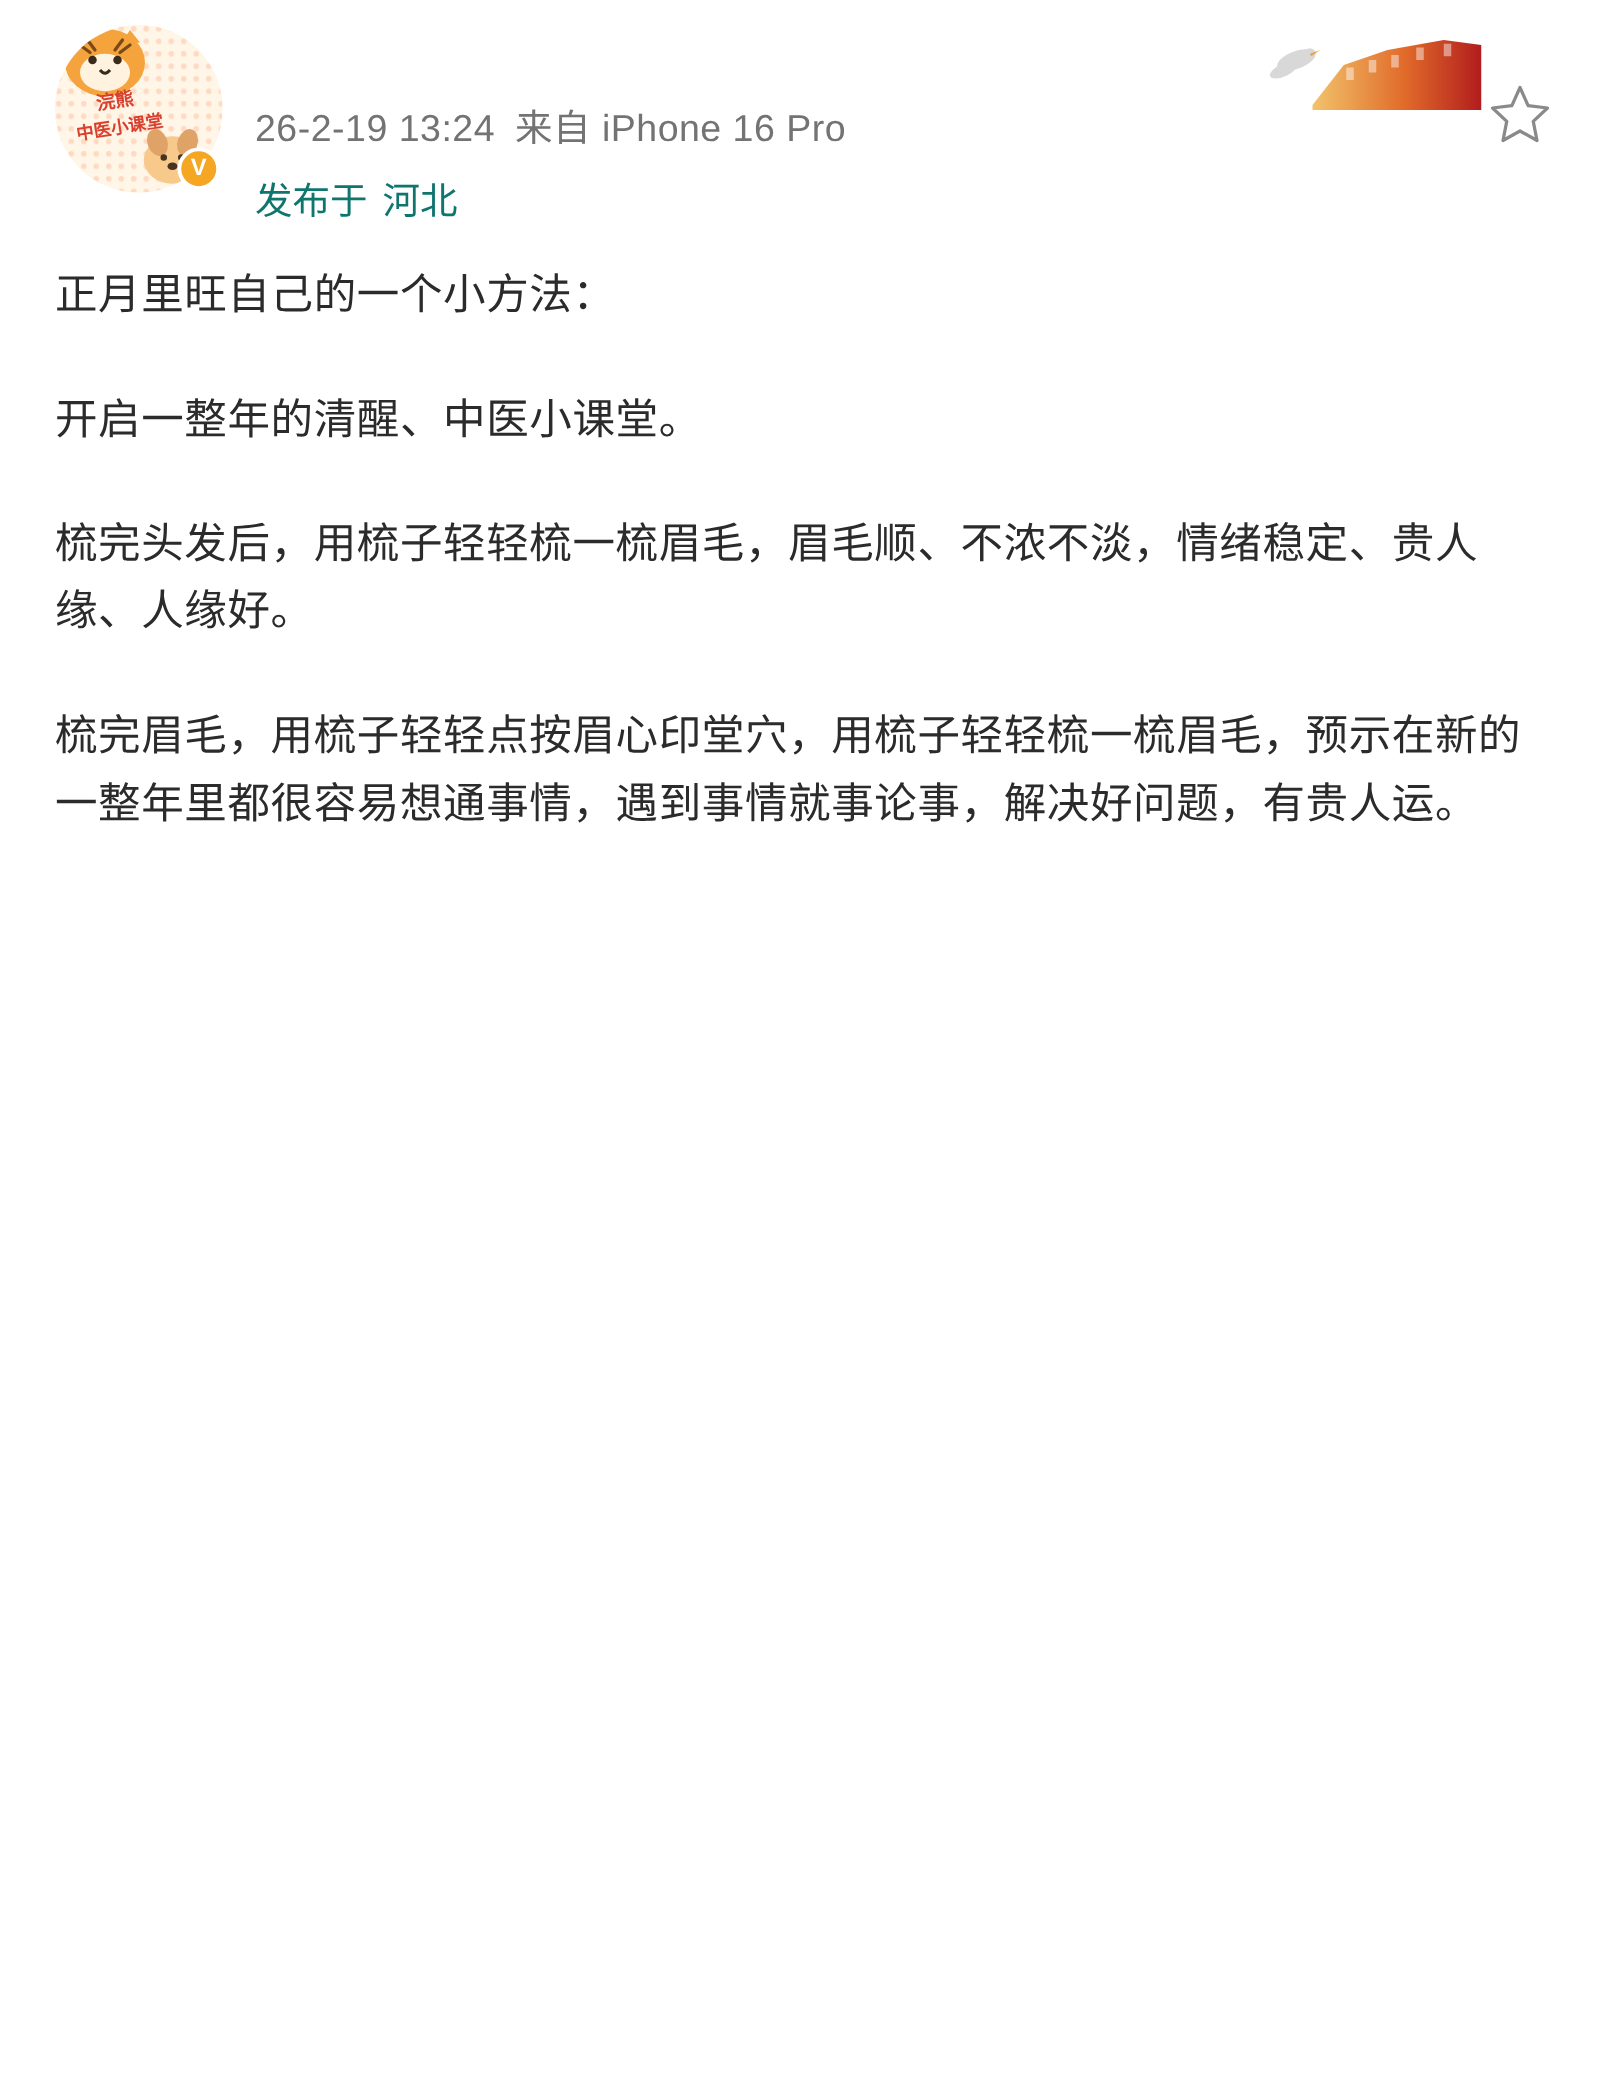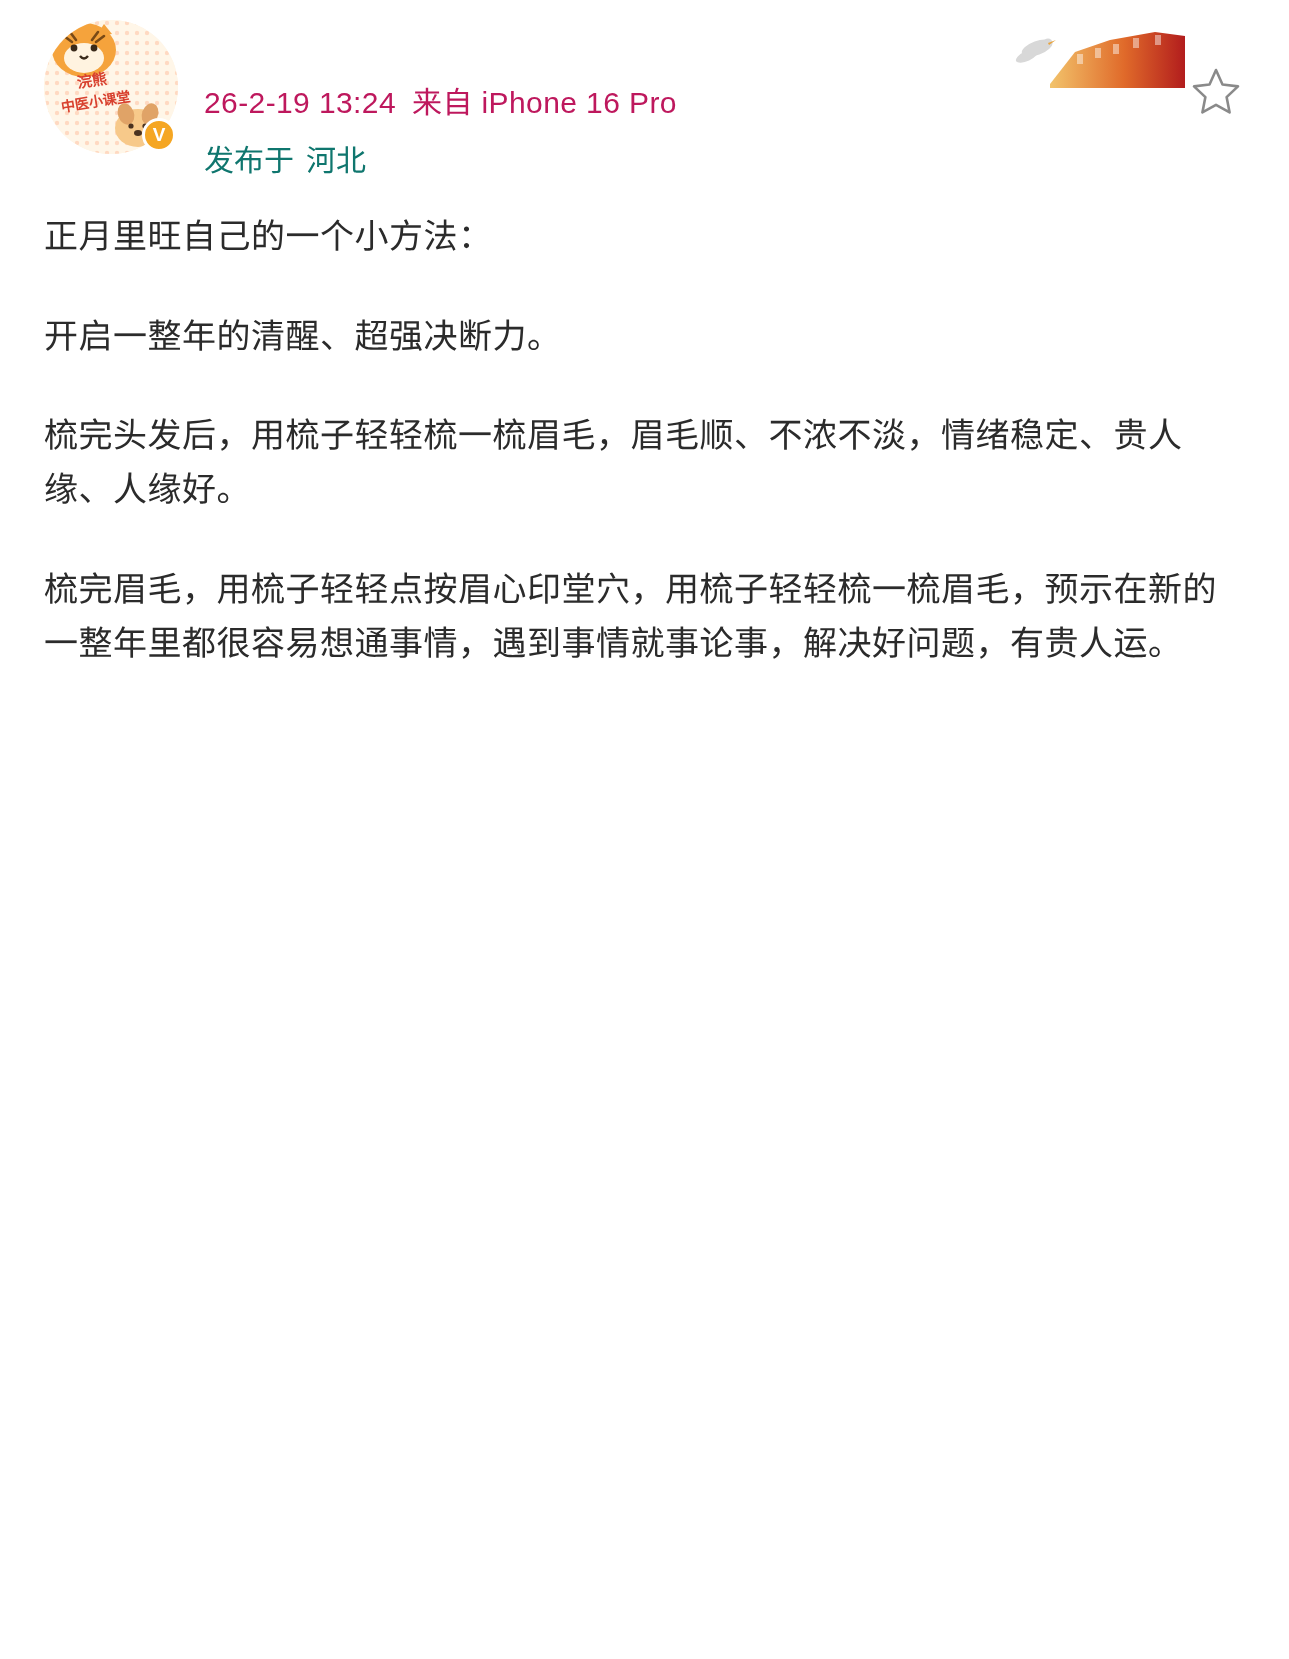--- a/index.html
+++ b/index.html
@@ -92,21 +92,21 @@
     background: linear-gradient(180deg,#ffe07a 0%, #f6c344 100%);
     border-radius: 5px;
     padding: 2px 9px 3px 9px;
     font-size: 19px;
     color: #7a5a10;
     font-family: "Liberation Serif", serif;
   }
 
   .sub-row {
     margin-top: 18px;
-    color: #be185d;
+    color: #737373;
     font-size: 30px;
     letter-spacing: 0.4px;
     white-space: nowrap;
   }
   .sub-row .sep { display: inline-block; width: 16px; }
 
   .loc-row {
     margin-top: 14px;
     color: #0f766e;
     font-size: 30px;
@@ -234,18 +234,18 @@
       <div class="star-btn">
         <svg viewBox="0 0 50 50" xmlns="http://www.w3.org/2000/svg" aria-hidden="true">
           <path d="M25 4 L31.5 18.5 L47 20.4 L35.6 31.1 L38.6 46.4 L25 38.8 L11.4 46.4 L14.4 31.1 L3 20.4 L18.5 18.5 Z" fill="none" stroke="#8a8a8a" stroke-width="2.6" stroke-linejoin="round"></path>
         </svg>
       </div>
     </div>
   </div>
 
   <div class="content">
     <p class="para">正月里旺自己的一个小方法：</p>
-    <p class="para">开启一整年的清醒、超强决断力。</p>
+    <p class="para">开启一整年的清醒、中医小课堂。</p>
     <p class="para">梳完头发后，用梳子轻轻梳一梳眉毛，眉毛顺、不浓不淡，情绪稳定、贵人缘、人缘好。</p>
     <p class="para">梳完眉毛，用梳子轻轻点按眉心印堂穴，用梳子轻轻梳一梳眉毛，预示在新的一整年里都很容易想通事情，遇到事情就事论事，解决好问题，有贵人运。</p>
   </div>
 
 </div>
 
 </body></html>

